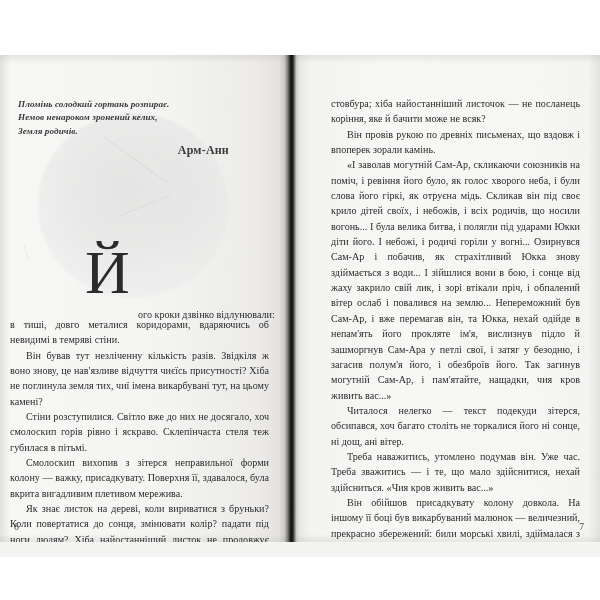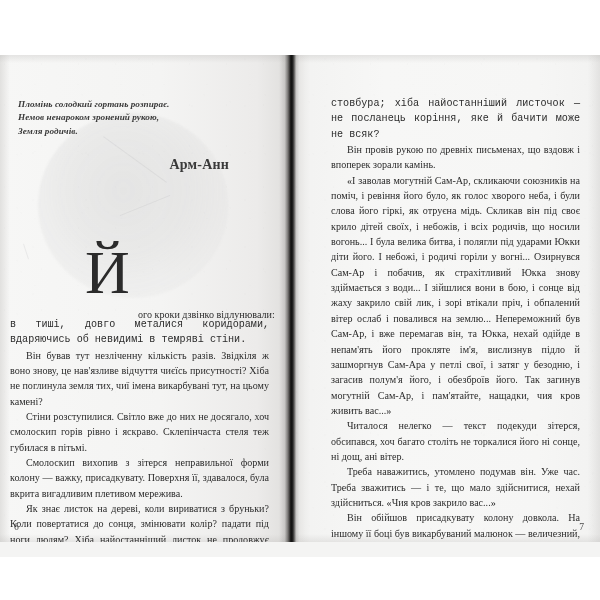--- a/index.html
+++ b/index.html
@@ -111,40 +111,40 @@
     font-size: 9.2px;
     line-height: 13.4px;
     color: #3a3a3a;
     letter-spacing: .05px;
   }
   .epigraph-line { white-space: nowrap; }
   .epigraph-attrib {
     text-align: right;
     font-style: normal;
     font-weight: 700;
-    font-size: 14px;
-    margin-top: 20px;
+    font-size: 12px;
+    margin-top: 6px;
     padding-right: 4px;
     letter-spacing: .2px;
     font-family: Liberation Serif, serif;
   }
 
   .body-copy {
     position: absolute;
     font-size: 10.1px;
     line-height: 15.35px;
     text-align: justify;
     text-justify: inter-word;
     color: #2b2b2b;
     hyphens: manual;
   }
   .body-left  { left: 10px; top: 262px; width: 259px; }
 
   .body-copy p { margin: 0; text-indent: 16px; }
-  .body-copy p.noindent { text-indent: 0; font-family: Liberation Mono, monospace; }
+  .body-copy p.noindent { text-indent: 0; }
 
   
   .dropcap-wrap {
     position: absolute;
     left: 85px;
     top: 186px;
     width: 40px;
     height: 78px;
     pointer-events: none;
   }
@@ -212,21 +212,21 @@
     <div class="watermark"></div>
     <div class="wm-streak" style="left:96px; top:104px; width:78px; height:1px; transform:rotate(36deg);"></div>
     <div class="wm-streak" style="left:118px; top:150px; width:54px; height:1px; transform:rotate(-22deg);"></div>
     <div class="wm-streak" style="left:18px; top:196px; width:16px; height:1px; transform:rotate(72deg);"></div>
     <div class="edge-left"></div>
     <div class="edge-top"></div>
     <div class="edge-bottom"></div>
 
     <div class="epigraph">
       <div class="epigraph-line">Пломінь солодкий гортань розпирає.</div>
-      <div class="epigraph-line">Немов ненароком зронений рукою,</div>
+      <div class="epigraph-line">Немов ненароком зронений келих,</div>
       <div class="epigraph-line">Земля родичів.</div>
       <div class="epigraph-attrib">Арм-Анн</div>
     </div>
 
     <div class="dropcap-wrap">
       <span class="dropcap">Й</span>
     </div>
     <div class="firstline">ого кроки дзвінко відлунювали:</div>
 
     <div class="body-copy body-left">
@@ -244,21 +244,21 @@
     <div class="grain"></div>
     <div class="edge-right"></div>
     <div class="edge-top"></div>
     <div class="edge-bottom"></div>
 
     <div class="body-copy" style="left:39px; top:41px; width:249px;">
       <p class="noindent">стовбура; хіба найостанніший листочок — не посланець коріння, яке й бачити може не всяк?</p>
       <p>Він провів рукою по древніх письменах, що вздовж і впоперек зорали камінь.</p>
       <p>«І заволав могутній Сам-Ар, скликаючи союзників на поміч, і ревіння його було, як голос хворого неба, і були слова його гіркі, як отруєна мідь. Скликав він під своє крило дітей своїх, і небожів, і всіх родичів, що носили вогонь... І була велика битва, і полягли під ударами Юкки діти його. І небожі, і родичі горіли у вогні... Озирнувся Сам-Ар і побачив, як страхітливий Юкка знову здіймається з води... І зійшлися вони в бою, і сонце від жаху закрило свій лик, і зорі втікали пріч, і обпалений вітер ослаб і повалився на землю... Непереможний був Сам-Ар, і вже перемагав він, та Юкка, нехай одійде в непам'ять його прокляте ім'я, вислизнув підло й зашморгнув Сам-Ара у петлі свої, і затяг у безодню, і загасив полум'я його, і обезброїв його. Так загинув могутній Сам-Ар, і пам'ятайте, нащадки, чия кров живить вас...»</p>
       <p>Читалося нелегко — текст подекуди зітерся, обсипався, хоч багато століть не торкалися його ні сонце, ні дощ, ані вітер.</p>
-      <p>Треба наважитись, утомлено подумав він. Уже час. Треба зважитись — і те, що мало здійснитися, нехай здійсниться. «Чия кров закрило вас...»</p>
+      <p>Треба наважитись, утомлено подумав він. Уже час. Треба зважитись — і те, що мало здійснитися, нехай здійсниться. «Чия кров живить вас...»</p>
       <p>Він обійшов присадкувату колону довкола. На іншому її боці був викарбуваний малюнок — величезний, прекрасно збережений: били морські хвилі, здіймалася з глибин огидна, страхітлива потвора, а над нею ширяв у небі вогнедихий дракон.</p>
     </div>
 
     <div class="folio folio-right">7</div>
   </div>
 
   <div id="gutter"></div>
 </div>
 
 </body></html>

